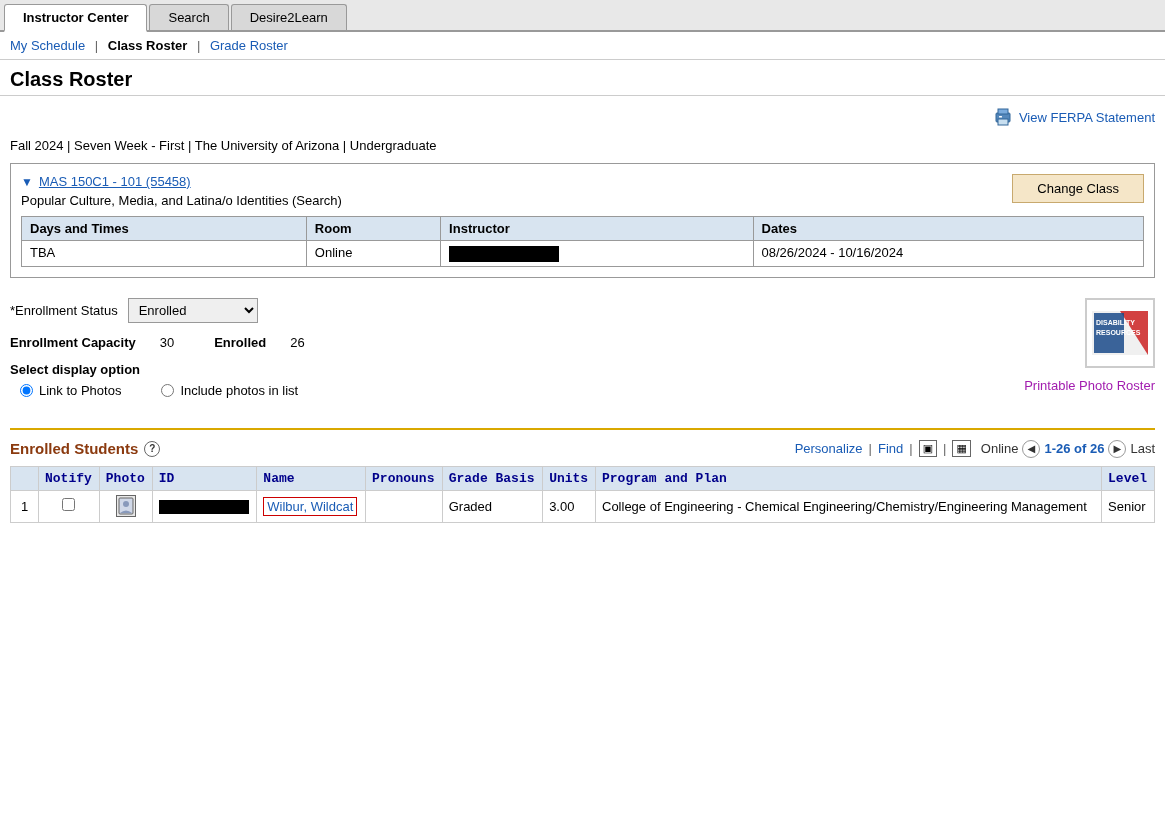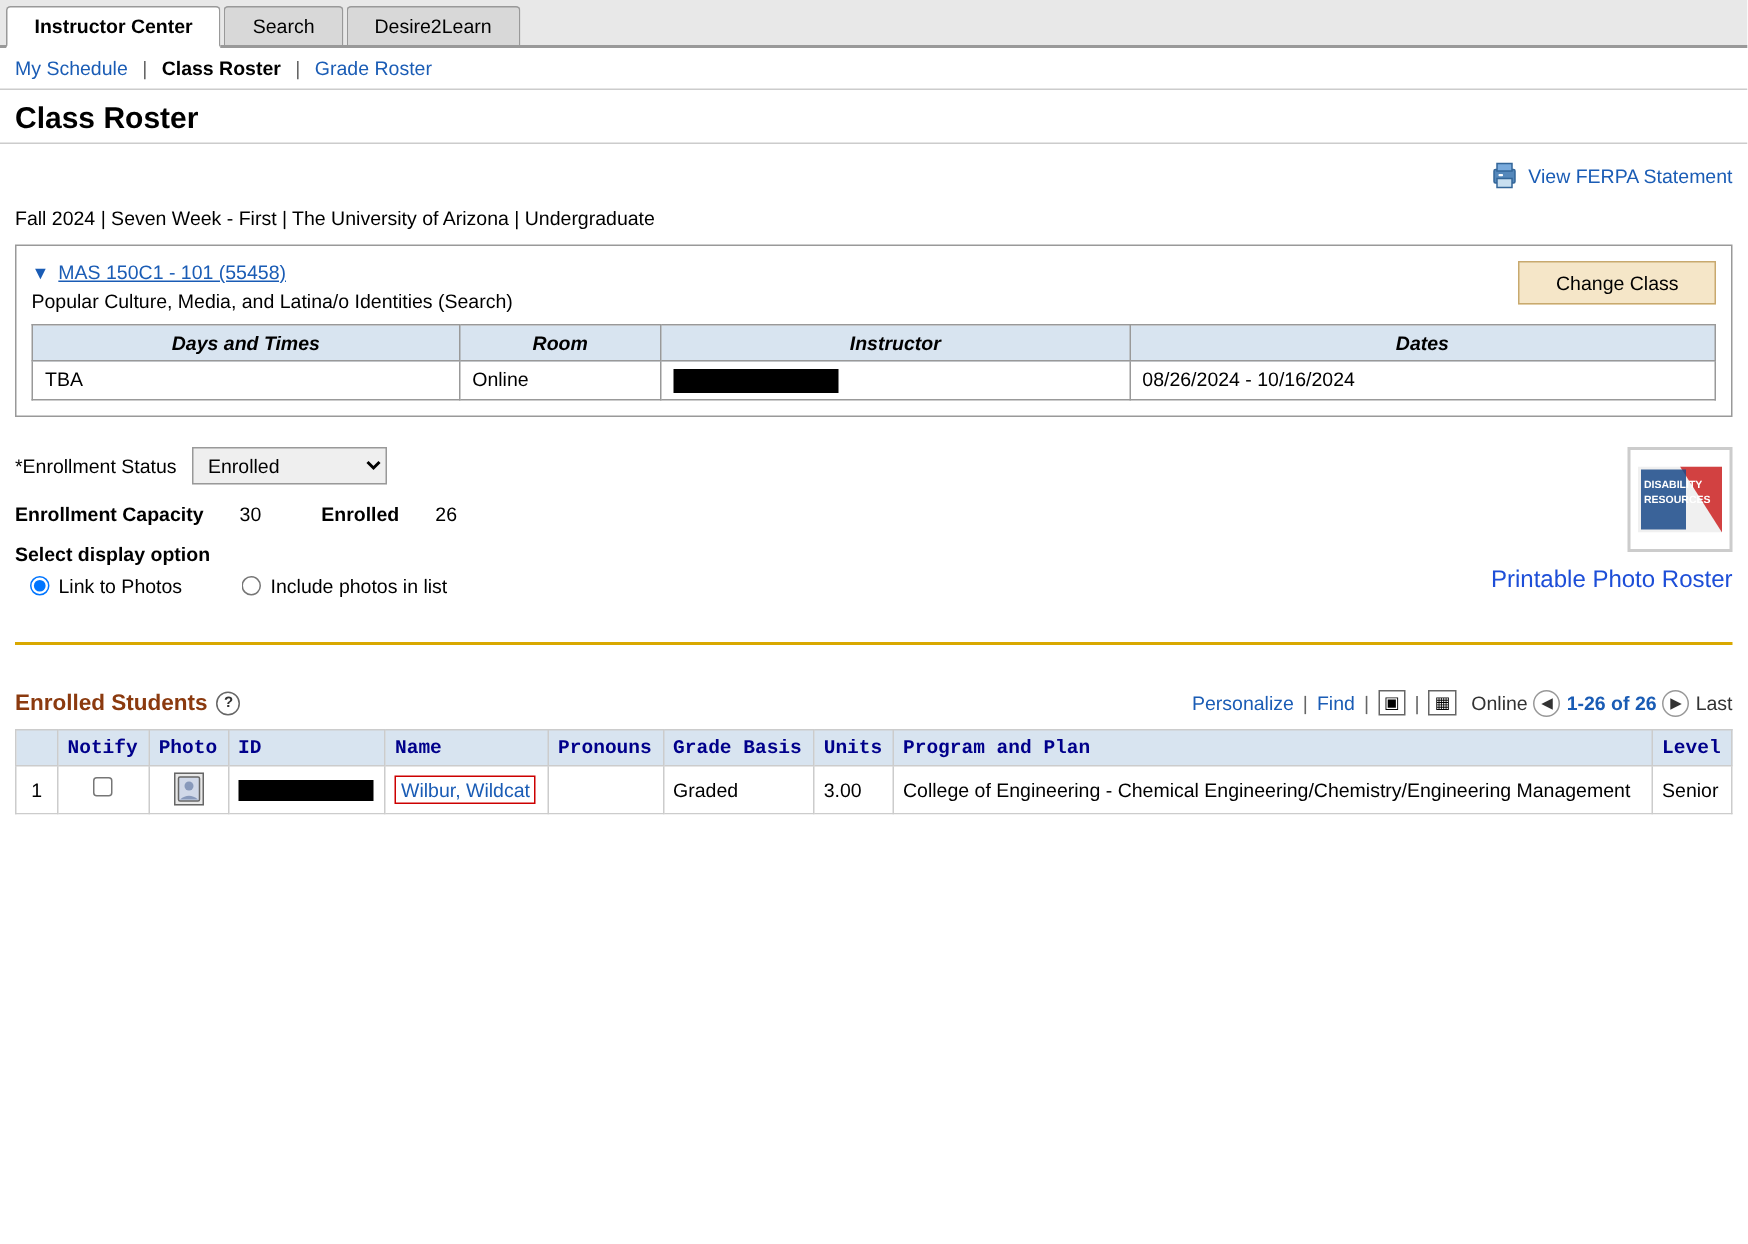--- a/index.html
+++ b/index.html
@@ -139,23 +139,22 @@
     .schedule-table {
       width: 100%;
       border-collapse: collapse;
       margin-top: 8px;
       font-size: 13px;
     }
     .schedule-table th {
       background: #d8e4f0;
       border: 1px solid #999;
       padding: 4px 8px;
-      text-align: center;
-      font-weight: bold;
-      font-style: italic;
+      text-align: left;
+      font-weight: bold;
     }
     .schedule-table td {
       border: 1px solid #999;
       padding: 4px 8px;
       vertical-align: top;
     }
 
     
     .redacted {
       display: inline-block;
@@ -239,38 +238,37 @@
       font-size: 8px;
       text-align: center;
       font-weight: bold;
       color: #333;
       position: relative;
       background: #fff;
     }
 
     
     .printable-link {
-      color: #1d4ed8;
+      color: #a21caf;
       text-decoration: none;
-      font-size: 16px;
+      font-size: 13px;
       cursor: pointer;
     }
 
     
     .enrolled-section {
       border-top: 2px solid #d9a800;
       padding-top: 6px;
       margin-top: 10px;
     }
 
     .enrolled-header {
       display: flex;
       justify-content: space-between;
       padding: 4px 0;
-      margin-top: 20px;
     }
 
     .enrolled-title-row {
       display: flex;
       align-items: center;
       gap: 6px;
     }
 
     .enrolled-title {
       font-size: 15px;

